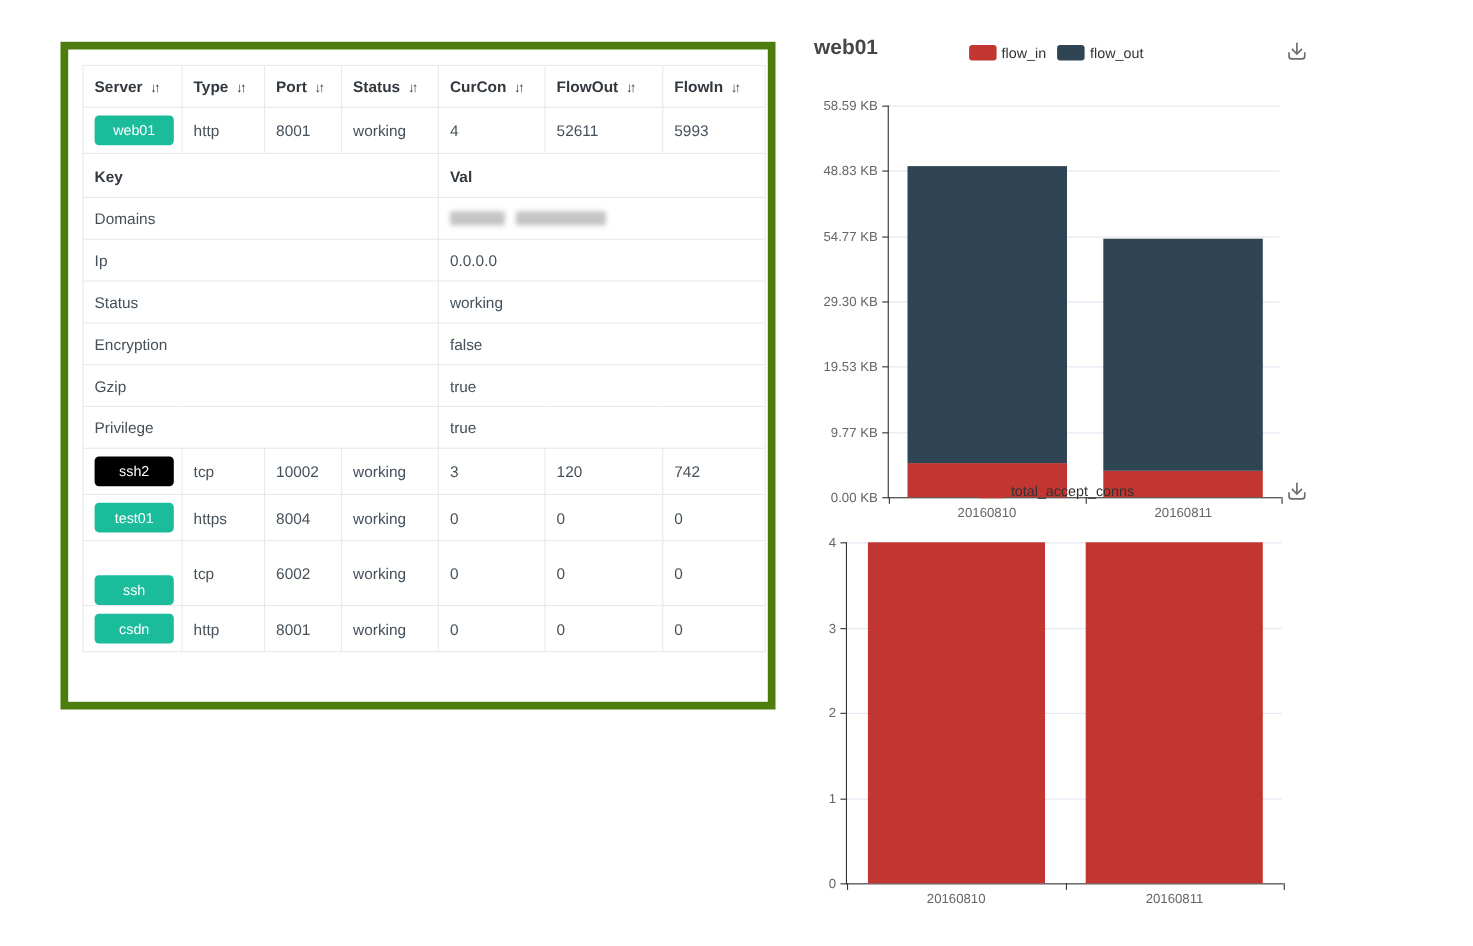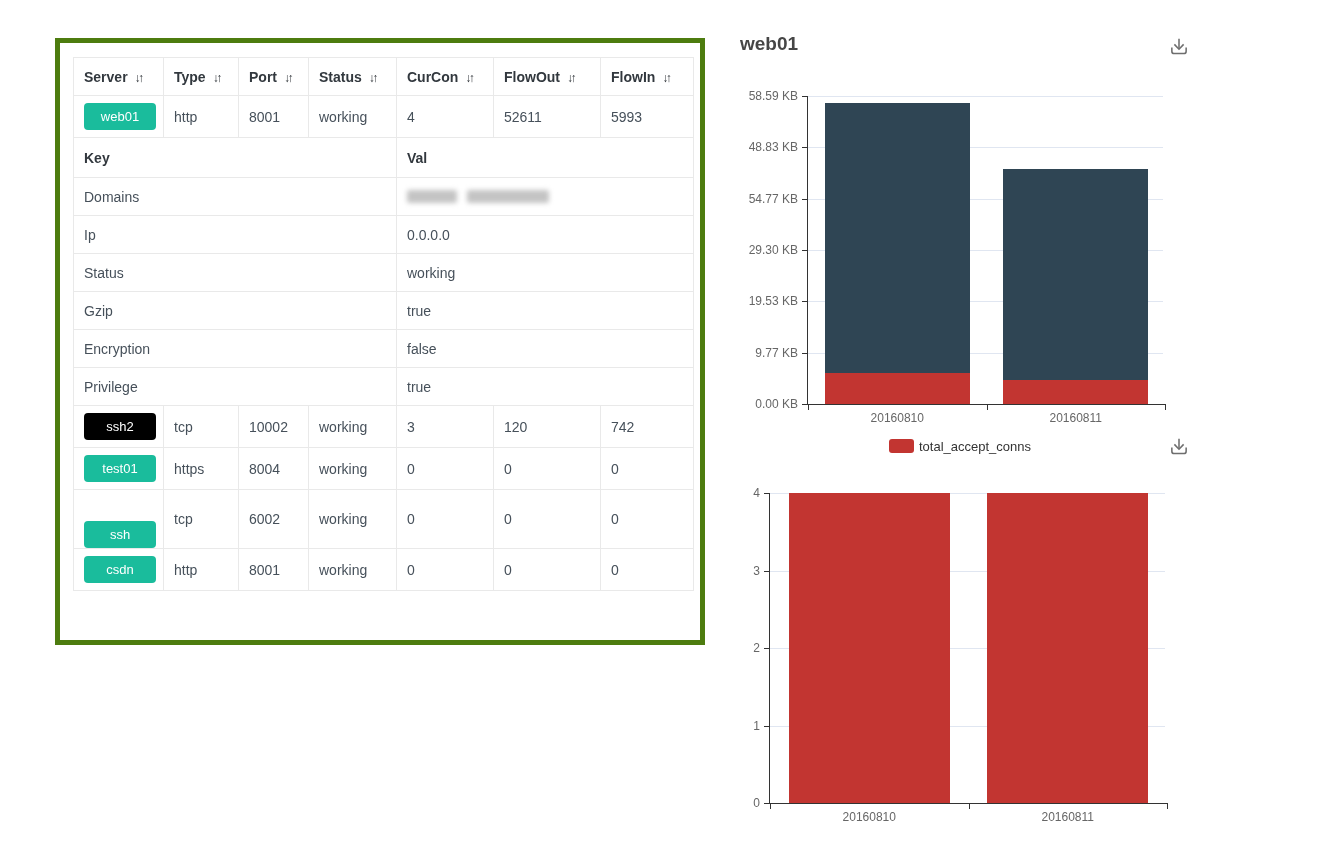--- a/index.html
+++ b/index.html
@@ -1,21 +1,21 @@
 <!DOCTYPE html>
 <html><head>
 <meta charset="utf-8">
 <style>
   html,body{margin:0;padding:0;background:#fff;}
   body{width:1339px;height:860px;overflow:hidden;font-family:"Liberation Sans",sans-serif;}
   #app{position:relative;width:1339px;height:860px;background:#fff;}
 
   
   .card{position:absolute;left:55px;top:38px;width:650px;height:607px;background:#fff;
-        border:5px solid #4d7c0f;box-sizing:border-box;padding:14px 0 0 13px;}
+        border:7px solid #4d7c0f;box-sizing:border-box;padding:14px 0 0 13px;}
   table.srv-table{border-collapse:collapse;width:620px;table-layout:fixed;}
   .srv-table th,.srv-table td{border:1px solid #e9e9e9;padding:0 10px;font-size:14px;
         color:#46505a;text-align:left;vertical-align:middle;overflow:hidden;white-space:nowrap;}
   .srv-table thead th{font-weight:bold;color:#32383e;height:37px;}
   tr.srv{height:42px;}
   tr.kv{height:38px;}
   tr.kvh th{height:39px;font-weight:bold;color:#32383e;background:#fff;}
   th.sortable{cursor:pointer;}
   .sort-icon{letter-spacing:-2.5px;margin-left:7px;font-size:12px;color:#2e3338;font-weight:bold;}
   .badge{display:inline-block;width:72px;height:27px;line-height:27px;border:none;border-radius:4px;
@@ -95,26 +95,26 @@
         </tr>
         <tr class="kv">
           <td colspan="4">Ip</td>
           <td colspan="3">0.0.0.0</td>
         </tr>
         <tr class="kv">
           <td colspan="4">Status</td>
           <td colspan="3">working</td>
         </tr>
         <tr class="kv">
+          <td colspan="4">Encryption</td>
+          <td colspan="3">false</td>
+        </tr>
+        <tr class="kv">
           <td colspan="4">Gzip</td>
           <td colspan="3">true</td>
-        </tr>
-        <tr class="kv">
-          <td colspan="4">Encryption</td>
-          <td colspan="3">false</td>
         </tr>
         <tr class="kv">
           <td colspan="4">Privilege</td>
           <td colspan="3">true</td>
         </tr>
 
         <tr class="srv">
           <td><button class="badge" style="background: #000000;">ssh2</button></td>
           <td>tcp</td>
           <td>10002</td>
@@ -149,32 +149,42 @@
           <td>0</td>
           <td>0</td>
           <td>0</td>
         </tr>
       </tbody>
     </table>
   </section>
 
   <h2 class="chart-title">web01</h2>
 
+  <div class="legend" style="left:730px;top:40px;width:460px;">
+    <span class="legend-item">
+      <span class="swatch" style="background: rgb(194, 53, 49);"></span>
+      <span class="legend-label">flow_in</span>
+    </span>
+    <span class="legend-item">
+      <span class="swatch" style="background: rgb(47, 69, 84);"></span>
+      <span class="legend-label">flow_out</span>
+    </span>
+  </div>
 
   <button class="dl-btn" style="left:1168px;top:36px;" title="save as image">
     <svg width="22" height="22" viewBox="0 0 20 20">
       <g fill="none" stroke="#6e6e6e" stroke-width="1.4">
         <line x1="10" y1="2.5" x2="10" y2="11.5"></line>
         <polyline points="5.8,7.6 10,12 14.2,7.6"></polyline>
         <path d="M3.5 10.5 v3.3 a2.2 2.2 0 0 0 2.2 2.2 h8.6 a2.2 2.2 0 0 0 2.2 -2.2 v-3.3"></path>
       </g>
     </svg>
   </button>
 
-  <div class="plot" id="plot1" style="left:808px;top:96px;width:357px;height:308px;">
+  <div class="plot" id="plot1" style="left:808px;top:96px;width:357px;height:356px;">
       <div class="gridline" style="top: 0%;"></div>
       <div class="y-tick" style="top: 0%;"></div>
       <div class="y-label" style="top: 0%;">58.59 KB</div>
       <div class="gridline" style="top: 16.6667%;"></div>
       <div class="y-tick" style="top: 16.6667%;"></div>
       <div class="y-label" style="top: 16.6667%;">48.83 KB</div>
       <div class="gridline" style="top: 33.3333%;"></div>
       <div class="y-tick" style="top: 33.3333%;"></div>
       <div class="y-label" style="top: 33.3333%;">54.77 KB</div>
       <div class="gridline" style="top: 50%;"></div>

